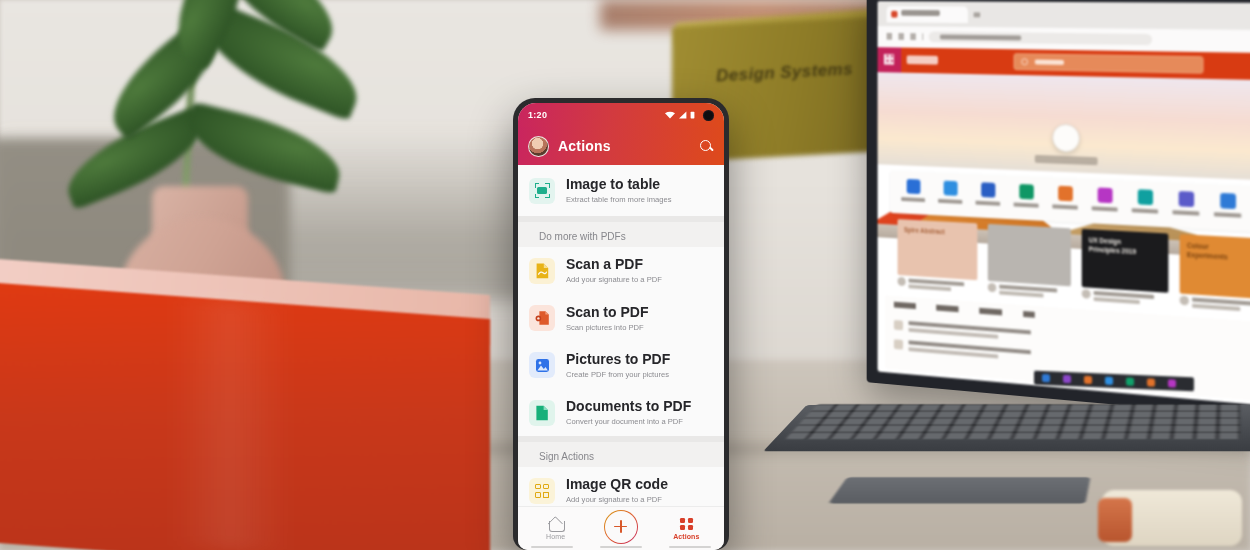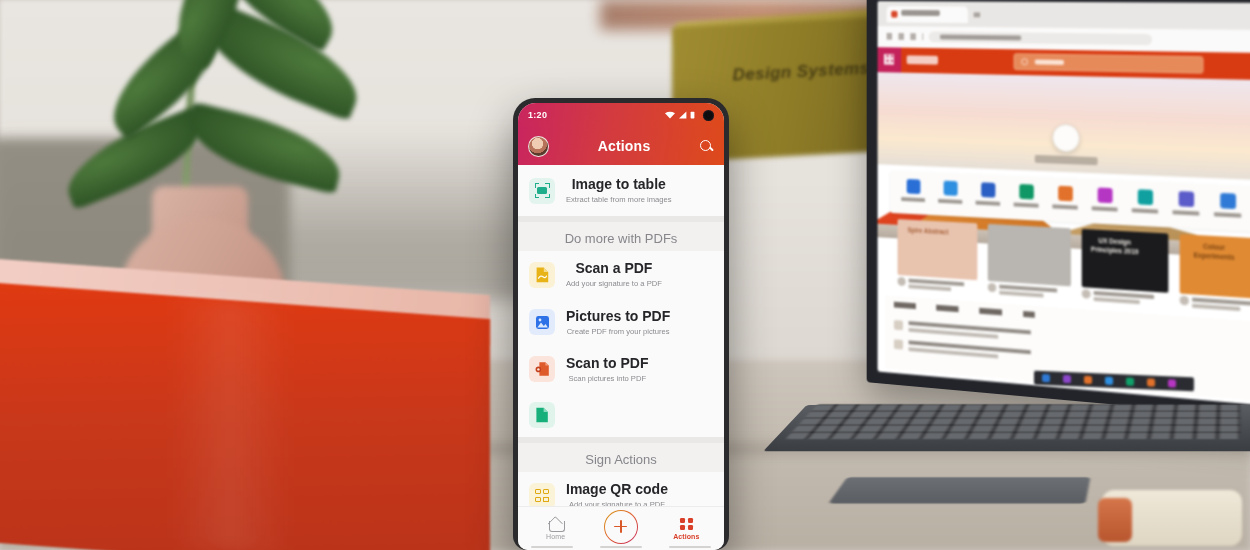--- a/index.html
+++ b/index.html
@@ -1,19 +1,19 @@
 <!DOCTYPE html>
 <html><head>
 <meta charset="utf-8">
 <style>
   * { margin:0; padding:0; box-sizing:border-box; }
   html,body { width:1250px; height:550px; overflow:hidden; background:#cfc9c2; }
   body { font-family:"Liberation Sans", sans-serif; position:relative; }
 
-  .scene { position:absolute; inset:0; overflow:hidden;text-align:center; }
+  .scene { position:absolute; inset:0; overflow:hidden; }
 
   
   .wall {
     position:absolute; left:0; top:0; width:1250px; height:400px;
     background:linear-gradient(180deg,#e9e6e1 0%, #e6e2dc 45%, #dbd6cf 100%);
     filter:blur(2px);
   }
   .wall-shadowband {
     position:absolute; left:0; top:130px; width:700px; height:170px;
     background:linear-gradient(180deg,rgba(150,145,135,0) 0%,rgba(130,126,116,.55) 65%,rgba(120,116,106,.5) 100%);
@@ -275,21 +275,21 @@
 
   .content { flex:1; overflow:hidden; background:#f2f1f0; }
   .divider { height:6px; background:#e9e8e7; }
 
   .row { display:flex; align-items:center; gap:11px; padding:9px 11px; background:#fafafa; cursor:pointer; }
   .tile { width:26px; height:26px; border-radius:6px; flex:0 0 26px; position:relative;
           display:flex; align-items:center; justify-content:center; }
   .row-txt { min-width:0; }
   .row-title { font-size:14px; color:#26262a; font-weight:600; line-height:1.25; }
   .row-sub { font-size:7.6px; color:#8b8b90; line-height:1.35; margin-top:1.5px; }
-  .section-label { font-size:13px; color:#86868b; padding:9px 0 5px; background:#f2f1f0; font-weight:500; }
+  .section-label { font-size:10px; color:#86868b; padding:9px 21px 5px; background:#f2f1f0; font-weight:500; }
 
   
   .g-scan { width:15px; height:15px; position:relative; }
   .g-scan span { position:absolute; width:4.5px; height:4.5px; border-color:#1fae8c; border-style:solid; border-width:0; }
   .g-scan .tl { left:0; top:0; border-left-width:1.6px; border-top-width:1.6px; }
   .g-scan .tr { right:0; top:0; border-right-width:1.6px; border-top-width:1.6px; }
   .g-scan .bl { left:0; bottom:0; border-left-width:1.6px; border-bottom-width:1.6px; }
   .g-scan .br2 { right:0; bottom:0; border-right-width:1.6px; border-bottom-width:1.6px; }
   .g-scan .mid { left:2.5px; top:4px; width:10px; height:7px; background:#1fae8c; border:0; border-radius:1.5px; }
 
@@ -529,54 +529,58 @@
               <path d="M3.6 11.2q2.2-3.4 4.4-1.4t3.4-0.6" stroke="#fbf8ef" stroke-width="1.3" fill="none" stroke-linecap="round"></path>
             </svg>
           </div>
           <div class="row-txt">
             <div class="row-title">Scan a PDF</div>
             <div class="row-sub">Add your signature to a PDF</div>
           </div>
         </div>
 
         <div class="row">
-          <div class="tile" style="background:#e2ebfb;">
-            <svg width="15" height="15" viewBox="0 0 15 15">
-              <rect x="1" y="1" width="13" height="13" rx="2.4" fill="#2f72e8"></rect>
-              <circle cx="5" cy="5" r="1.4" fill="#dbe7fb"></circle>
-              <path d="M2.4 12.4 L6 7.6 L8.8 11 L10.6 9 L12.8 12.4Z" fill="#dbe7fb"></path>
-            </svg>
-          </div>
-          <div class="row-txt">
-            <div class="row-title">Pictures to PDF</div>
-            <div class="row-sub">Create PDF from your pictures</div>
-          </div>
-        </div>
-
-        <div class="row">
           <div class="tile" style="background:#fbe4db;">
             <svg width="15" height="16" viewBox="0 0 15 16">
               <path d="M4.4 1.2h6l3.4 3.4v10.2H4.4z" fill="#de5a2a"></path>
               <path d="M10.4 1.2l3.4 3.4h-3.4z" fill="#f0a07d"></path>
               <circle cx="3.4" cy="8.4" r="2.8" fill="#c4401c"></circle>
               <circle cx="3.4" cy="8.4" r="1.2" fill="#fbe4db"></circle>
             </svg>
           </div>
           <div class="row-txt">
             <div class="row-title">Scan to PDF</div>
             <div class="row-sub">Scan pictures into PDF</div>
           </div>
         </div>
 
         <div class="row">
+          <div class="tile" style="background:#e2ebfb;">
+            <svg width="15" height="15" viewBox="0 0 15 15">
+              <rect x="1" y="1" width="13" height="13" rx="2.4" fill="#2f72e8"></rect>
+              <circle cx="5" cy="5" r="1.4" fill="#dbe7fb"></circle>
+              <path d="M2.4 12.4 L6 7.6 L8.8 11 L10.6 9 L12.8 12.4Z" fill="#dbe7fb"></path>
+            </svg>
+          </div>
+          <div class="row-txt">
+            <div class="row-title">Pictures to PDF</div>
+            <div class="row-sub">Create PDF from your pictures</div>
+          </div>
+        </div>
+
+        <div class="row">
           <div class="tile" style="background:#e0f4ec;">
             <svg width="14" height="16" viewBox="0 0 14 16">
               <path d="M1.4 0.8h7.2l4.2 4.2v10.2H1.4z" fill="#17b07a"></path>
               <path d="M8.6 0.8l4.2 4.2H8.6z" fill="#8adcc0"></path>
             </svg>
+          </div>
+          <div class="row-txt">
+            <div class="row-title">Documents to PDF</div>
+            <div class="row-sub">Convert your document into a PDF</div>
           </div>
         </div>
 
         <div class="divider"></div>
 
         <div class="section-label">Sign Actions</div>
 
         <div class="row">
           <div class="tile" style="background:#fbf3d8;">
             <div class="g-qr">

